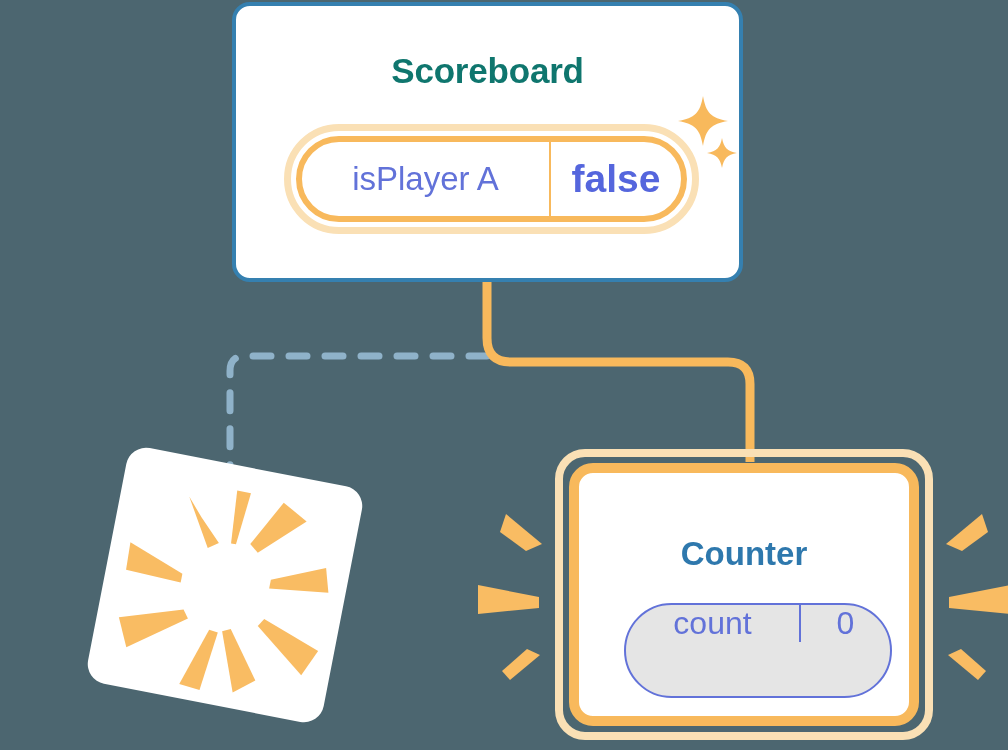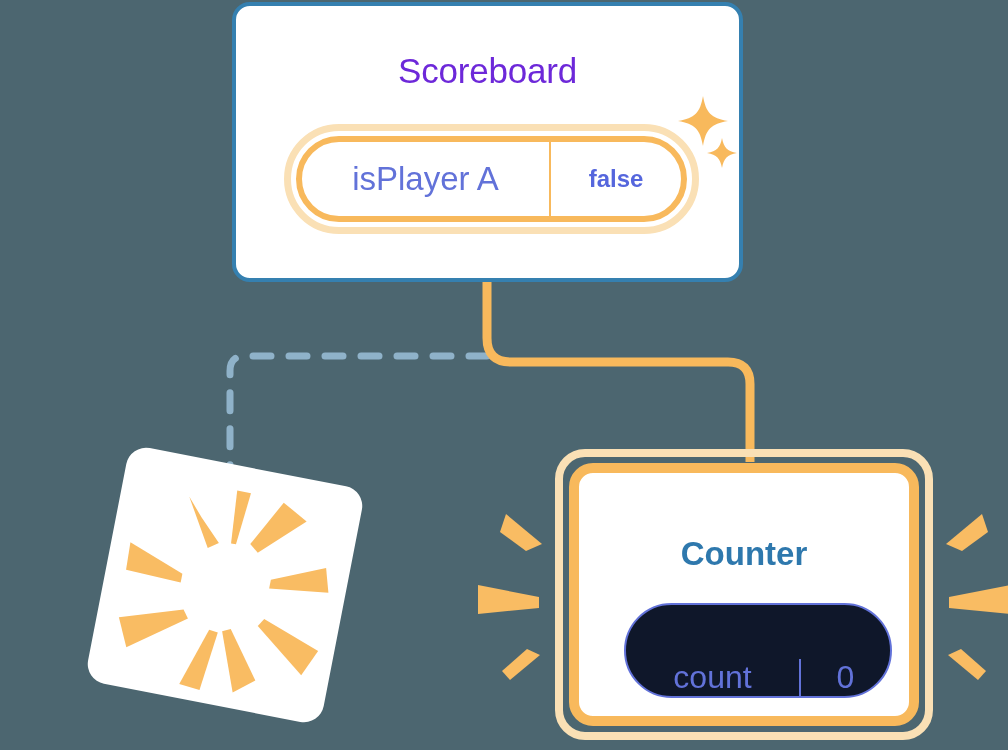--- a/index.html
+++ b/index.html
@@ -49,23 +49,23 @@
     box-sizing: border-box;
     z-index: 4;
   }
   .card-title-scoreboard {
     position: absolute;
     left: 0;
     right: 0;
     top: 45px;
     text-align: center;
     font-size: 35px;
-    color: #6d28d9;
+    color: #0f766e;
     letter-spacing: -0.2px;
-    font-weight: 400;
+    font-weight: 700;
   }
 
   
   .pill-glow {
     position: absolute;
     left: 48px;
     top: 118px;
     width: 415px;
     height: 110px;
     border: 7px solid #fae0b5;
@@ -95,21 +95,21 @@
     font-size: 33px;
     color: #6272d9;
     border-right: 2px solid #f8b95c;
     box-sizing: border-box;
   }
   .pill-val {
     flex: 1 1 auto;
     display: flex;
     align-items: center;
     justify-content: center;
-    font-size: 24px;
+    font-size: 39px;
     color: #5566dd;
     font-weight: 700;
   }
 
   
   .card-counter-glow {
     position: absolute;
     left: 555px;
     top: 449px;
     width: 378px;
@@ -143,23 +143,23 @@
   }
   .pill-plain {
     position: absolute;
     left: 45px;
     top: 130px;
     width: 268px;
     height: 95px;
     border: 2px solid #6272d9;
     border-radius: 50px;
     box-sizing: border-box;
-    background: #0f172a;
-    display: flex;
-    align-items: flex-end;
+    background: #e5e5e5;
+    display: flex;
+    align-items: flex-start;
     overflow: hidden;
   }
   .pill-plain .pk {
     flex: 0 0 175px;
     display: flex;
     align-items: center;
     justify-content: center;
     font-size: 32px;
     color: #6272d9;
     border-right: 2px solid #6272d9;

